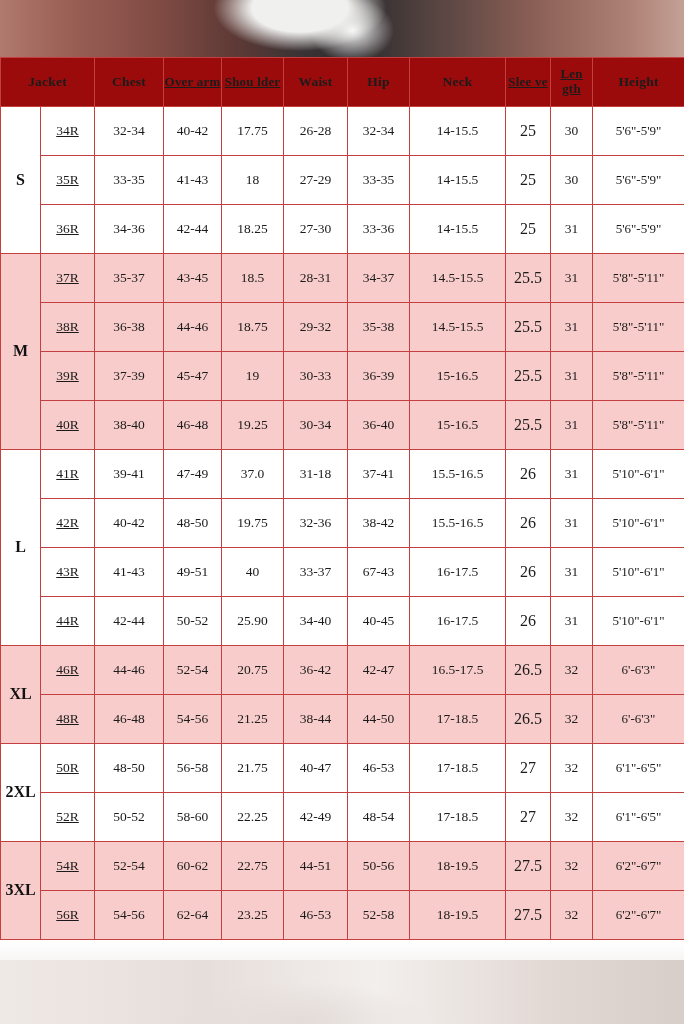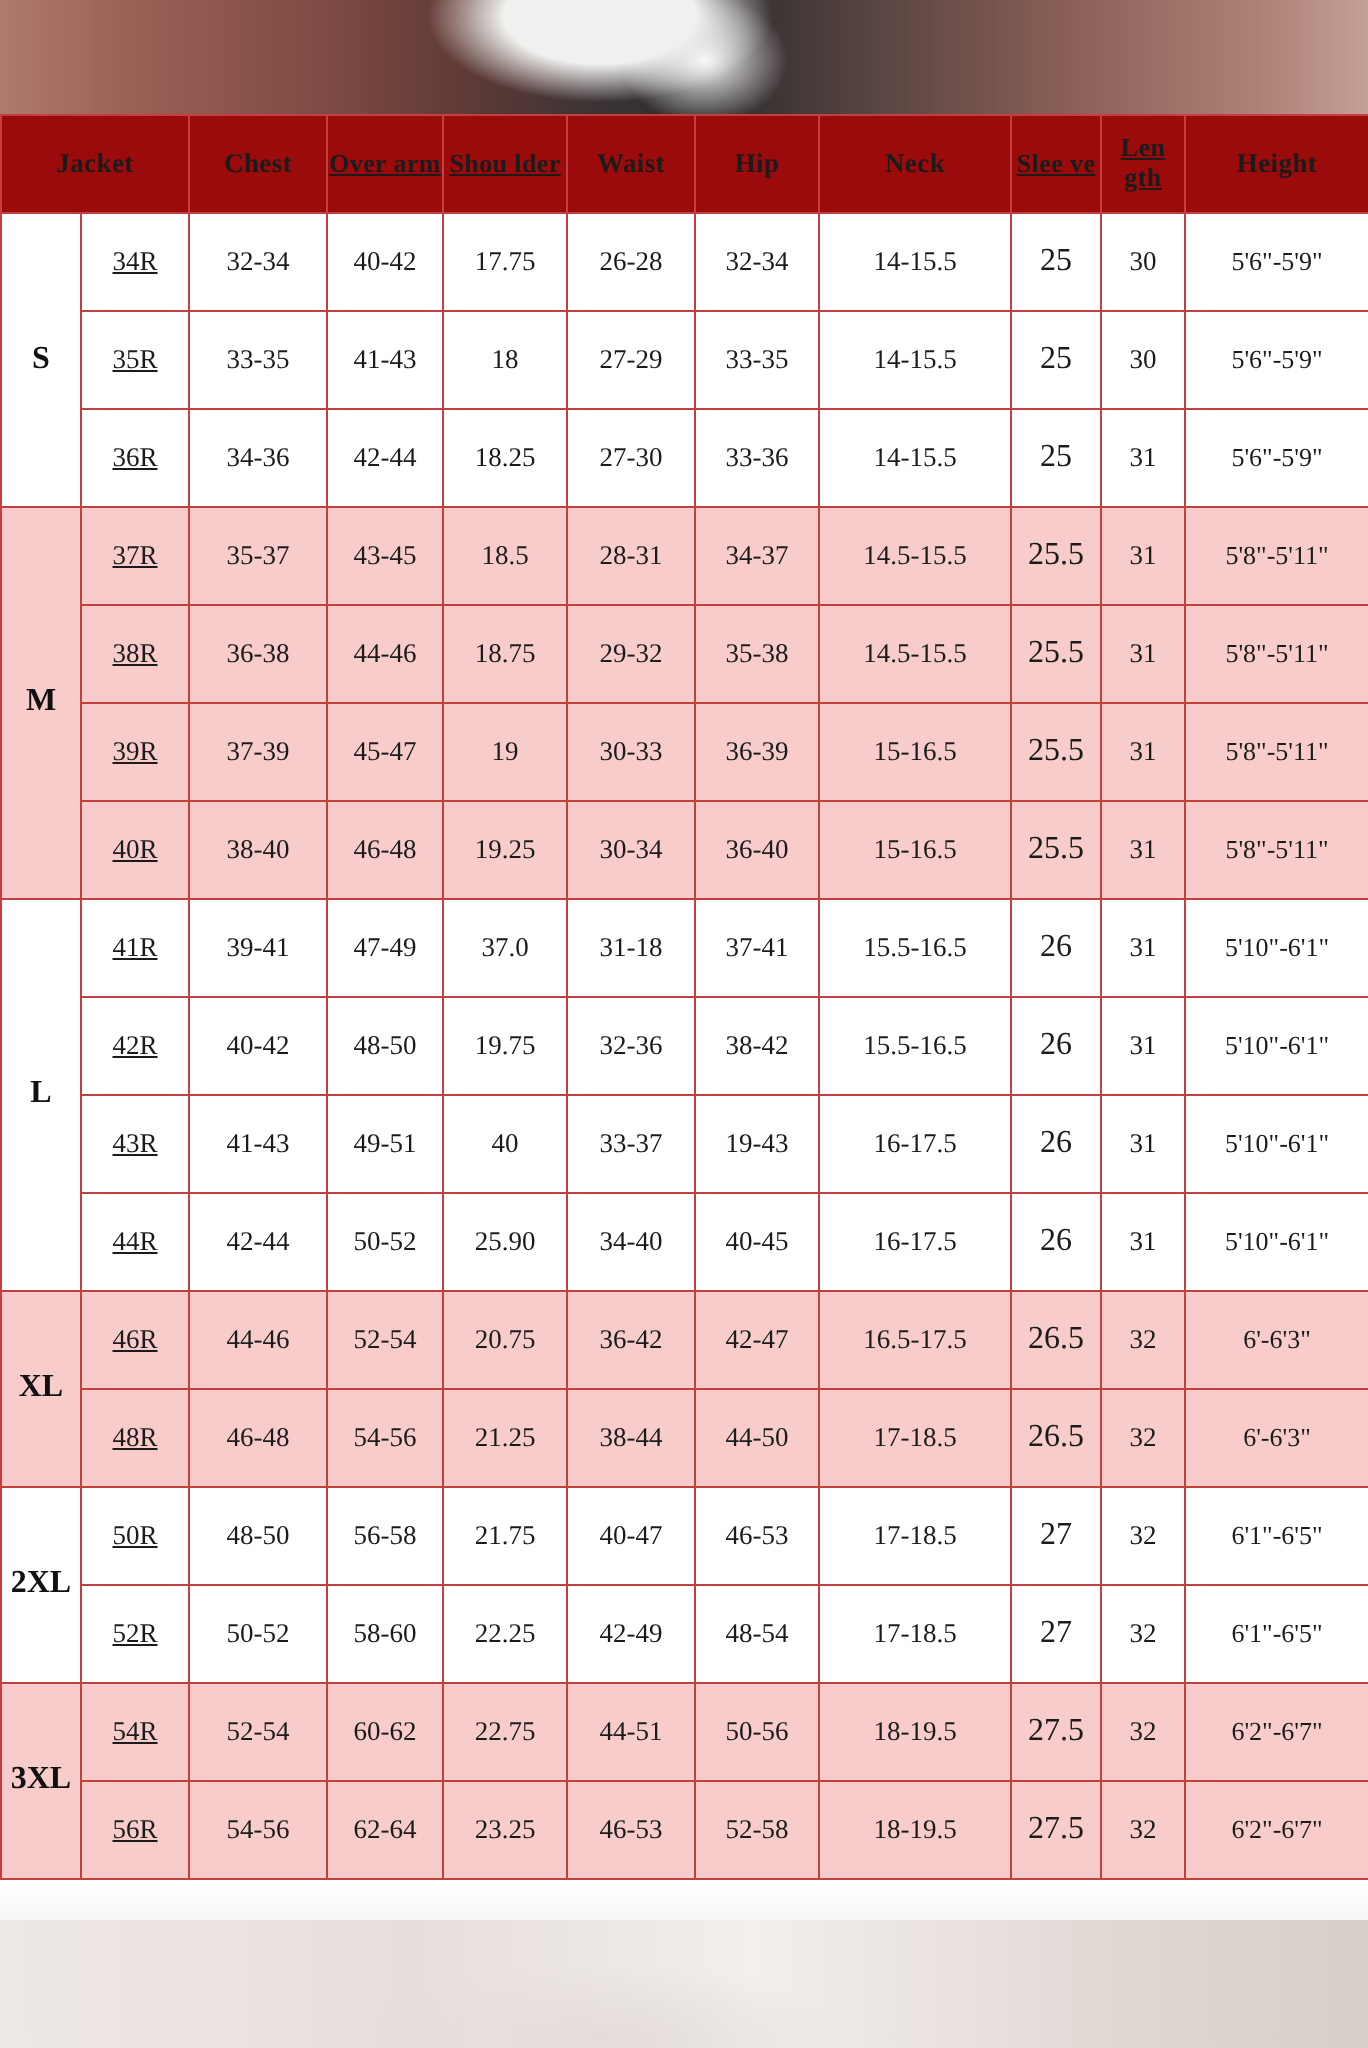--- a/index.html
+++ b/index.html
@@ -251,21 +251,21 @@
           <td class="sleeve">26</td>
           <td class="length">31</td>
           <td class="height">5'10"-6'1"</td>
         </tr>
         <tr class="white">
           <td class="jacket">43R</td>
           <td class="chest">41-43</td>
           <td class="overarm">49-51</td>
           <td class="shoulder">40</td>
           <td class="waist">33-37</td>
-          <td class="hip">19-43</td>
+          <td class="hip">67-43</td>
           <td class="neck">16-17.5</td>
           <td class="sleeve">26</td>
           <td class="length">31</td>
           <td class="height">5'10"-6'1"</td>
         </tr>
         <tr class="white">
           <td class="jacket">44R</td>
           <td class="chest">42-44</td>
           <td class="overarm">50-52</td>
           <td class="shoulder">25.90</td>

